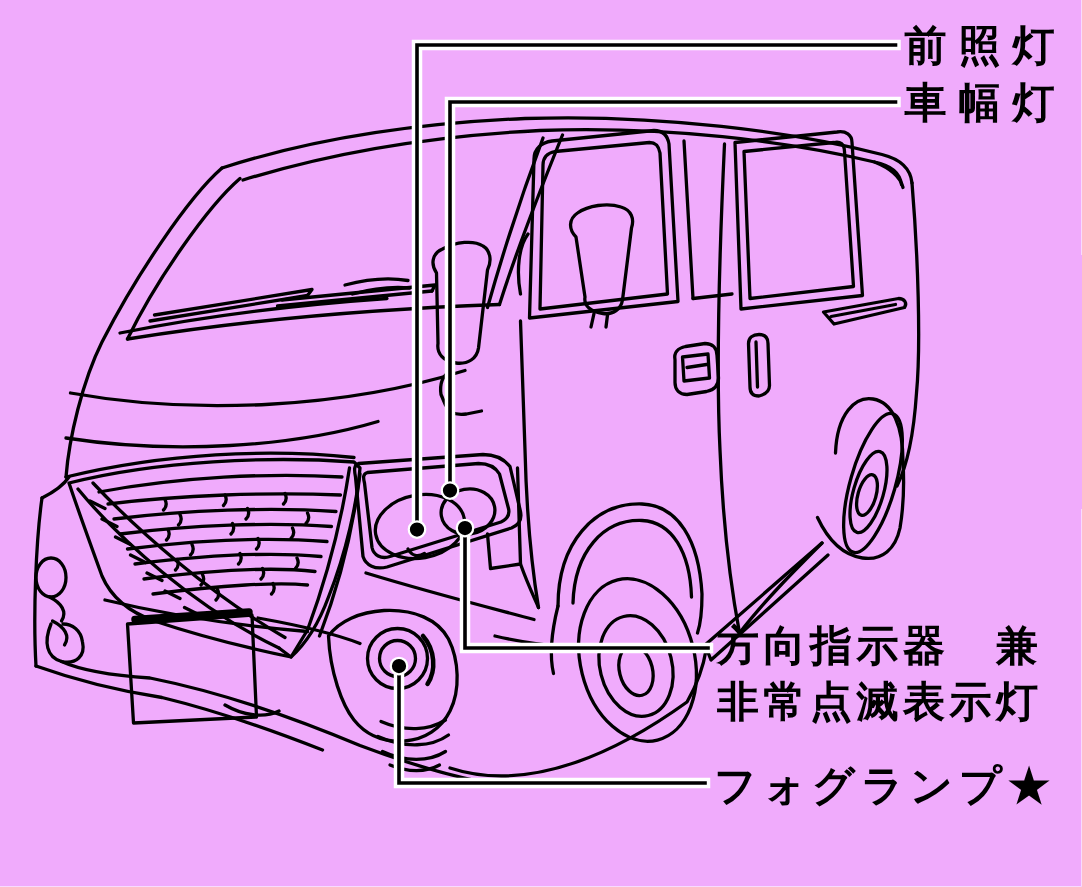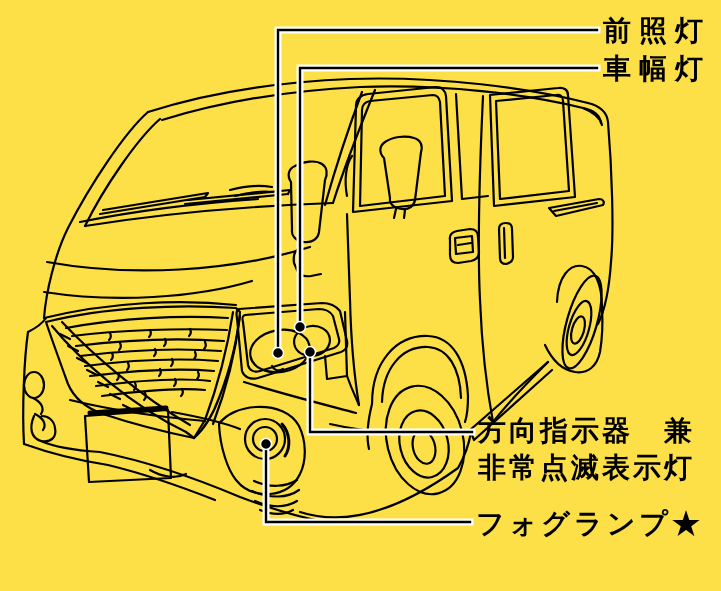--- a/index.html
+++ b/index.html
@@ -1,19 +1,19 @@
 <!DOCTYPE html>
 <html><head>
 <meta charset="utf-8">
 <style>
   html,body{margin:0;padding:0;background:#ffffff;}
   .stage{
     position:relative;
     width:721px;height:591px;
-    background:#fde047;
+    background:#f0abfc;
     overflow:hidden;
     font-family:"Liberation Sans", sans-serif;
   }
   svg{display:block;}
   text{
     font-family:"Liberation Sans", sans-serif;
     font-weight:bold;
     fill:#000000;
   }
   .lbl-lg{font-size:28px;}

